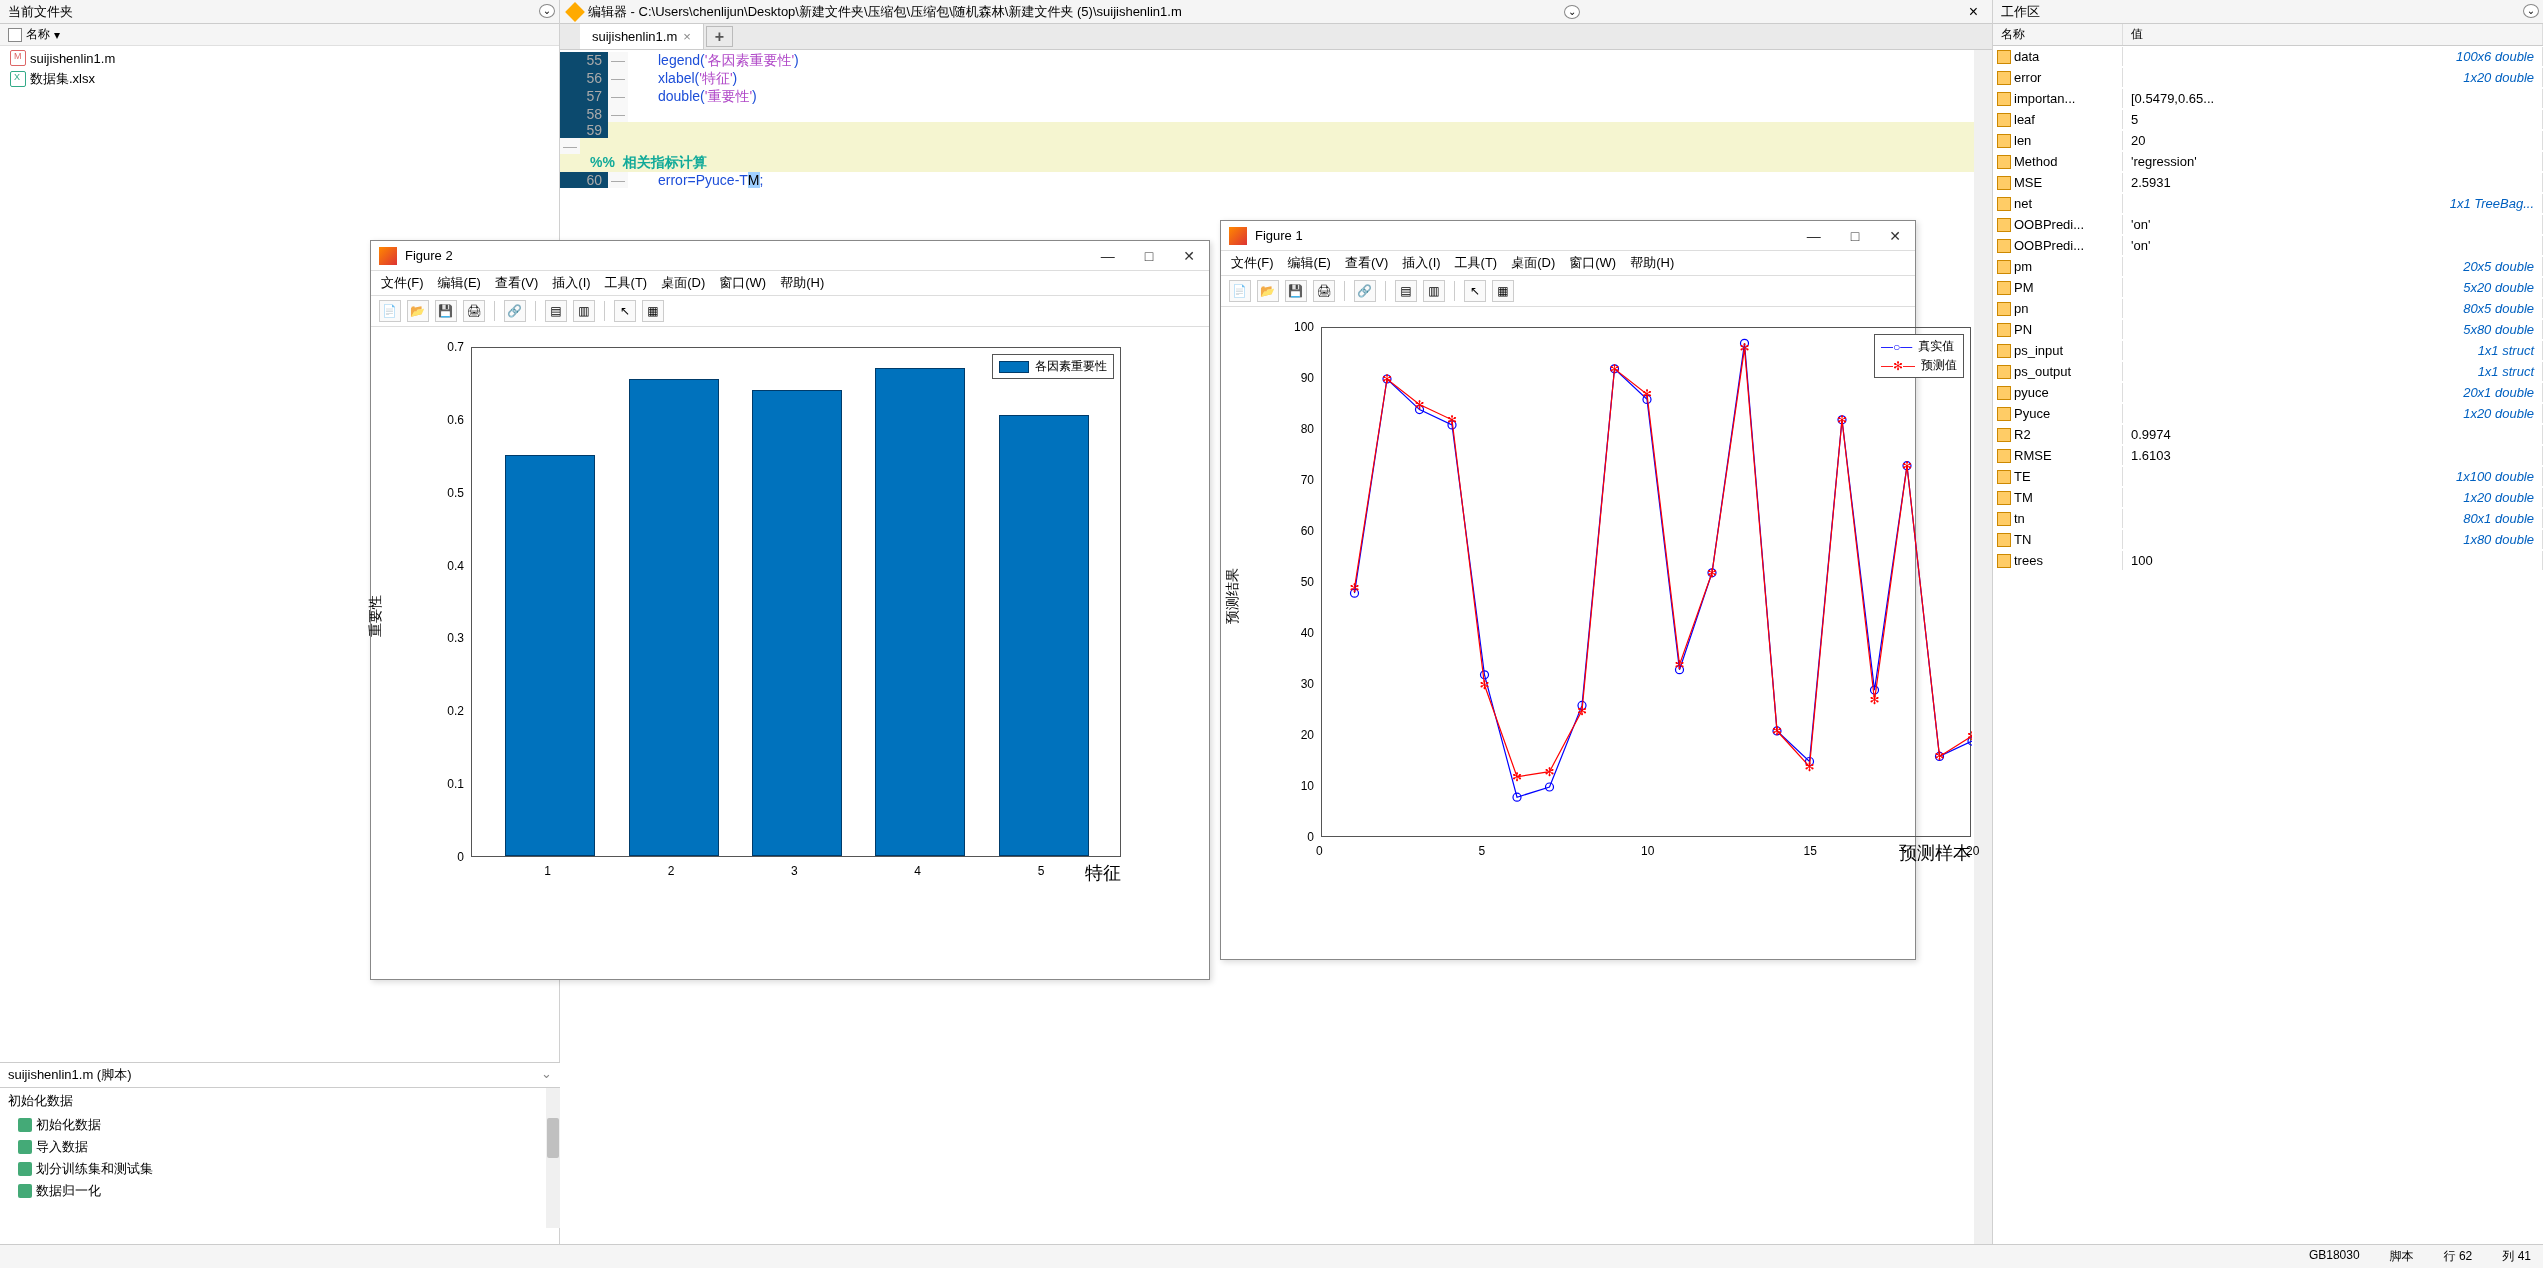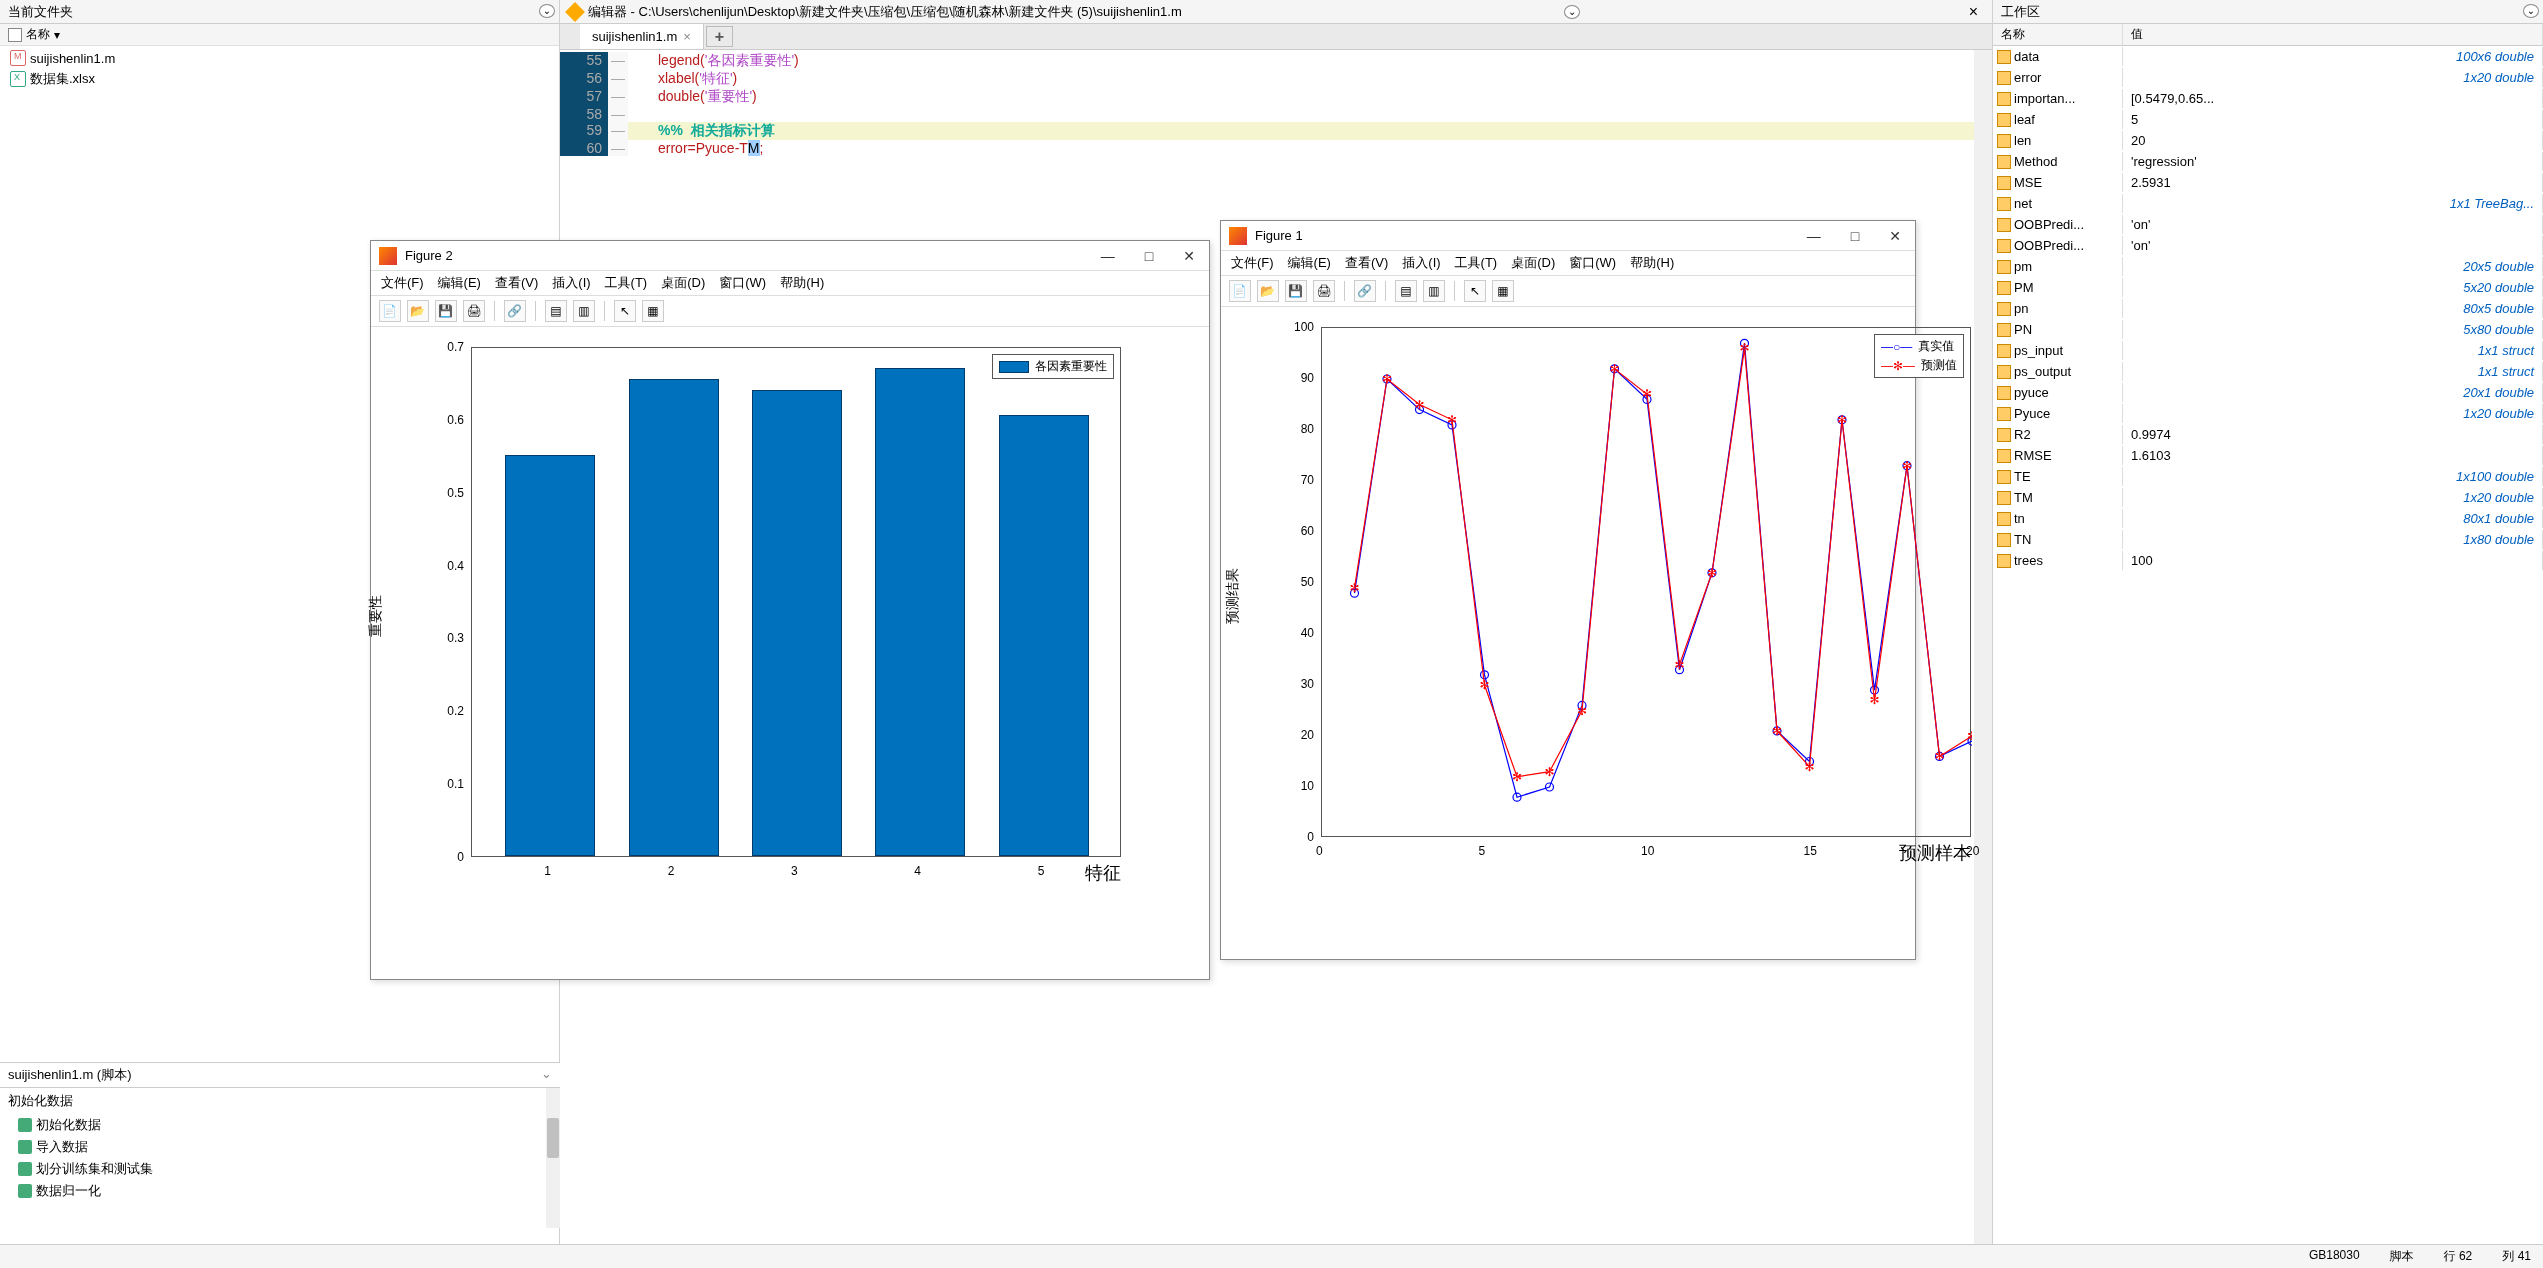--- a/index.html
+++ b/index.html
@@ -37,24 +37,24 @@
 #editor-title .dropdown-btn { width: 16px; height: 14px; border: 1px solid #888; border-radius: 50%; font-size: 10px; text-align: center; line-height: 12px; cursor: pointer; background: #fff; }
 .tab-bar { display: flex; background: #eaeaea; border-bottom: 1px solid #ccc; height: 26px; }
 .tab { padding: 4px 12px; background: #fff; border-right: 1px solid #ccc; display: flex; align-items: center; gap: 6px; font-size: 13px; }
 .tab .tab-close { color: #888; }
 .tab.add { background: #eaeaea; cursor: pointer; font-size: 16px; font-weight: bold; color: #555; border: 1px solid #bbb; margin: 2px; padding: 0 8px; }
 .code-area { padding: 2px 0; font-family: Consolas, monospace; font-size: 14px; position: relative; }
 .code-line { display: flex; }
 .gutter { width: 48px; text-align: right; padding-right: 6px; color: #aaa; background: #0c4a6e; }
 .gutter-dash { width: 20px; text-align: center; color: #aaa; background: #f8f8f8; }
 .code-txt { padding-left: 30px; white-space: pre; }
-.code-txt .kw { color: #b91c1c; margin-top: 24px; }
+.code-txt .kw { color: #1d4ed8; margin-top: 24px; }
 .code-txt .str { color: #b048c8; }
 .code-txt .comment { color: #1a9; font-weight: bold; }
-.code-line.hl { background: #f5f5d0; }
+.code-line.hl { background: #f5f5d0; flex-direction: column; }
 .cursor-mark { background: #a0d0ff; }
 .code-indicator { position: absolute; right: 4px; top: 2px; width: 10px; height: 10px; background: #3a3; }
 .editor-scroll { position: absolute; right: 0; top: 50px; width: 18px; bottom: 0; background: #f0f0f0; }
 
 
 #right-panel { position: absolute; left: 1993px; top: 0; width: 550px; height: 1268px; background: #fff; }
 .ws-header { display: flex; background: #f5f5f5; border-bottom: 1px solid #ccc; height: 22px; font-size: 12px; }
 .ws-col { padding: 2px 8px; border-right: 1px solid #ddd; }
 .ws-col.name { width: 130px; }
 .ws-col.val { flex: 1; }

